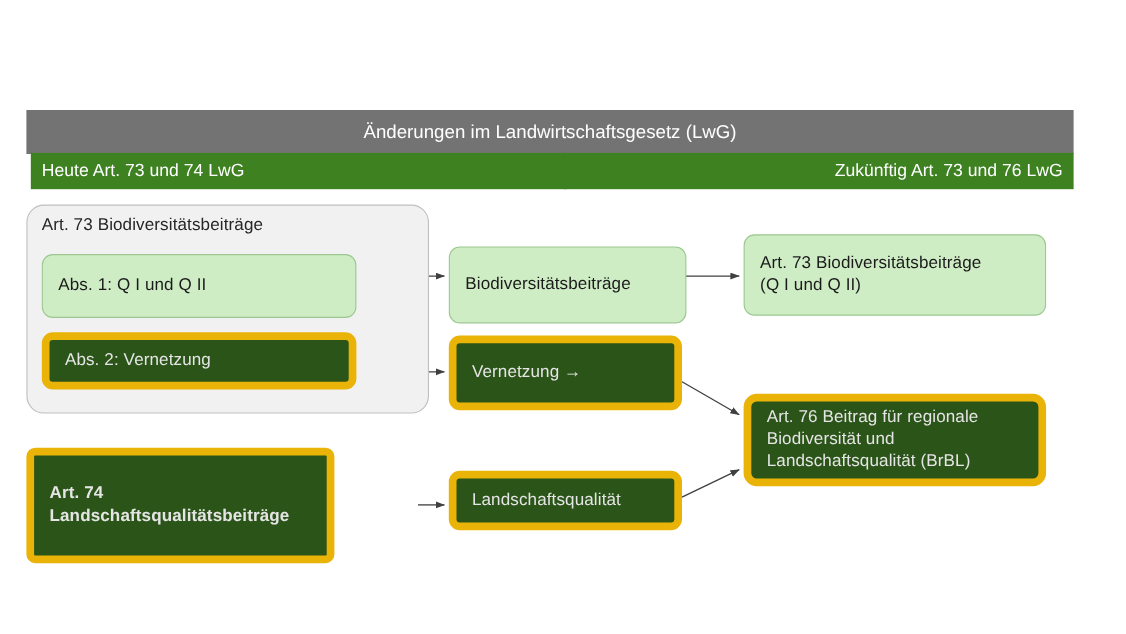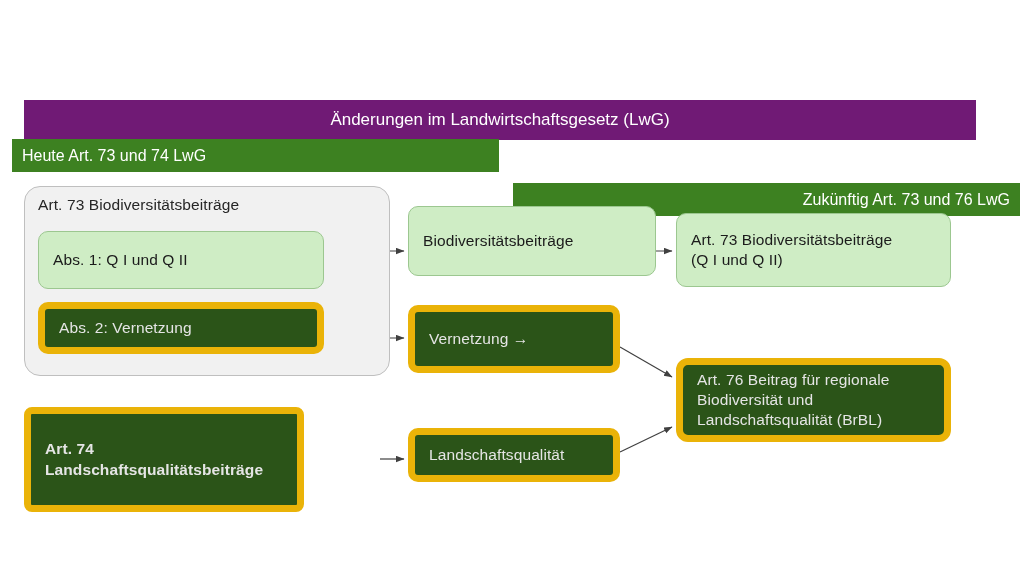--- a/index.html
+++ b/index.html
@@ -21,51 +21,50 @@
     background: #ffffff;
   }
 
   
   .hdr-title {
     position: absolute;
     left: 24px;
     top: 100px;
     width: 952px;
     height: 40px;
-    background: #701a75;
+    background: #737373;
     color: #ffffff;
     font-size: 17px;
     display: flex;
     align-items: center;
     justify-content: center;
     box-sizing: border-box;
   }
   .hdr-sub {
     position: absolute;
     top: 139px;
     height: 33px;
     background: #3D8121;
     color: #ffffff;
     font-size: 16px;
     display: flex;
     align-items: center;
     box-sizing: border-box;
   }
   .hdr-sub.left {
-    left: 12px;
+    left: 28px;
     width: 487px;
     padding-left: 10px;
     justify-content: flex-start;
   }
   .hdr-sub.right {
     left: 513px;
-    width: 507px;
+    width: 463px;
     padding-right: 10px;
     justify-content: flex-end;
-    margin-top: 44px;
   }
 
   
   .group-box {
     position: absolute;
     left: 24px;
     top: 186px;
     width: 366px;
     height: 190px;
     background: #F1F1F1;
@@ -103,21 +102,21 @@
     background: #2B5418;
     border: 7px solid #eab308;
     color: #e5e5e5;
   }
 
   
   #n-abs1    { left: 38px;  top: 231px; width: 286px; height: 58px; }
   #n-abs2    { left: 38px;  top: 302px; width: 286px; height: 52px; }
   #n-art74   { left: 24px;  top: 407px; width: 280px; height: 105px; border-radius: 8px; font-weight: bold; }
 
-  #n-biodiv  { left: 408px; top: 206px; width: 248px; height: 70px; }
+  #n-biodiv  { left: 408px; top: 224px; width: 216px; height: 70px; }
   #n-vernetz { left: 408px; top: 305px; width: 212px; height: 68px; text-align: center; }
   #n-lq      { left: 408px; top: 428px; width: 212px; height: 54px; }
 
   #n-art73r  { left: 676px; top: 213px; width: 275px; height: 74px; }
   #n-art76r  { left: 676px; top: 358px; width: 275px; height: 84px; border-radius: 12px; }
 
   
   #links {
     position: absolute;
     left: 0; top: 0;

